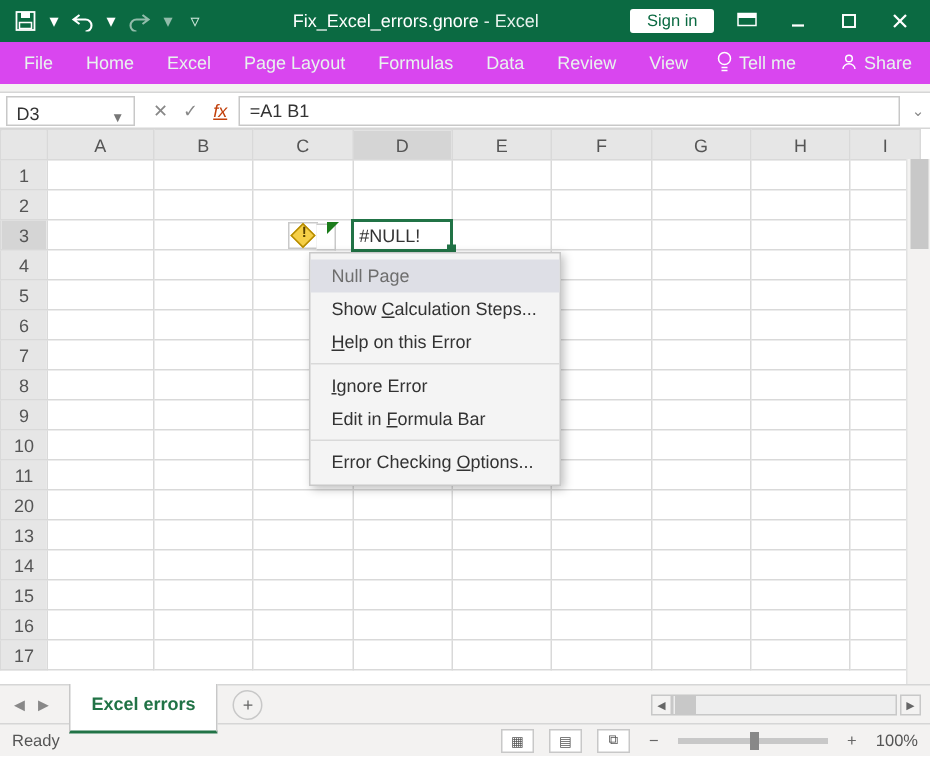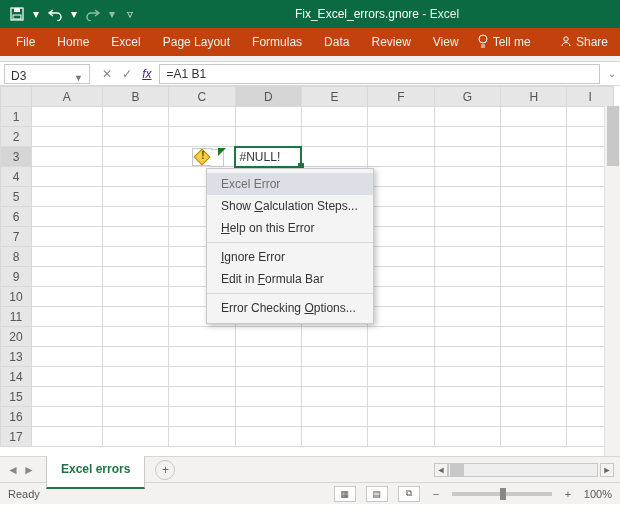--- a/index.html
+++ b/index.html
@@ -7,32 +7,32 @@
   .titlebar { height: 28px; background: #0b6a42; display: flex; align-items: center; color: #fff; }
   .qat { display: flex; align-items: center; gap: 6px; padding-left: 8px; }
   .qat .icon { width: 18px; height: 18px; display:flex; align-items:center; justify-content:center; }
   .qat .dd { width:8px; display:flex; align-items:center; justify-content:center; }
   .title-center { flex:1; text-align:center; font-size:12px; color:#e8f3ee; }
   .title-center .fname { color:#fff; }
   .title-right { display:flex; align-items:center; gap:10px; padding-right:8px; }
   .signin { border:1px solid #fff; background:#fff; color:#0b6a42; font-size:11px; padding:1px 10px; border-radius:2px; }
   .winicon { width:24px; height:24px; display:flex; align-items:center; justify-content:center; color:#fff; }
 
-  .ribbon-tabs { height:28px; background:#c2410c; display:flex; align-items:center; gap:14px; padding:0 12px; color:#e8f3ee; font-size:12px; }
+  .ribbon-tabs { height:28px; background:#d946ef; display:flex; align-items:center; gap:14px; padding:0 12px; color:#e8f3ee; font-size:12px; }
   .ribbon-tabs .tab { padding:0 4px; cursor:default; }
   .ribbon-tabs .spacer { flex:1; }
   .ribbon-tabs .tell { display:flex; align-items:center; gap:4px; }
 
   .ribbon-strip { height:6px; background:#f3f2f1; border-bottom:1px solid #d6d6d6; }
 
   .formula-bar { height:24px; display:flex; align-items:center; border-bottom:1px solid #d6d6d6; background:#fff; }
   .name-box { width:86px; height:20px; margin:0 4px; border:1px solid #c8c8c8; display:flex; align-items:flex-end; padding:0 6px; font-size:12px; justify-content:space-between;}
   .name-box .dd { color:#777; font-size:9px; }
   .fbar-icons { display:flex; align-items:center; gap:10px; padding:0 8px; color:#888; }
-  .fbar-icons .fx { font-style:italic; color:#4c1d95;text-decoration:underline; }
+  .fbar-icons .fx { font-style:italic; color:#c2410c;text-decoration:underline; }
   .formula-input { flex:1; height:20px; border:1px solid #c8c8c8; margin-right:4px; display:flex; align-items:center; padding:0 6px; font-size:12px; color:#333; }
   .formula-expand { width:16px; text-align:center; color:#888; font-size:10px;}
 
   .grid-wrap { position:relative; height:370px; background:#fff; }
   table.grid { border-collapse:collapse; table-layout:fixed; width:614px; }
   table.grid th, table.grid td { border:1px solid #d9d9d9; font-size:12px; color:#333; background:#fff; }
   table.grid thead th { background:#e6e6e6; color:#555; font-weight:normal; text-align:center; height:20px; }
   table.grid th.rowhdr { background:#e6e6e6; color:#555; font-weight:normal; text-align:center; width:28px; height:20px; }
   table.grid th.corner { background:#e6e6e6; width:28px; }
   table.grid thead th.colA { width:64px; }
@@ -102,20 +102,45 @@
           <path d="M10 3 L14 6 L10 9 M14 6 H6 A4 4 0 0 0 6 14" fill="none" stroke="#fff" stroke-width="1.4"></path>
         </svg>
     </span>
     <span class="dd" style="opacity:.55">▾</span>
     <span class="dd" style="margin-left:4px;color:#cfe8dc">▿</span>
   </div>
   <div class="title-center">
     <span class="fname">Fix_Excel_errors.gnore</span>
     <span> - </span>
     <span>Excel</span>
+  </div>
+  <div class="title-right">
+    <button class="signin">Sign in</button>
+    <span class="winicon">
+      <svg width="14" height="12" viewBox="0 0 14 12">
+          <rect x="1" y="1" width="12" height="8" fill="none" stroke="#fff"></rect>
+          <rect x="1" y="1" width="12" height="3" fill="#fff"></rect>
+        </svg>
+    </span>
+    <span class="winicon">
+      <svg width="12" height="12">
+          <line x1="2" y1="9" x2="10" y2="9" stroke="#fff" stroke-width="1.5"></line>
+        </svg>
+    </span>
+    <span class="winicon">
+      <svg width="12" height="12">
+          <rect x="2" y="2" width="8" height="8" fill="none" stroke="#fff" stroke-width="1.3"></rect>
+        </svg>
+    </span>
+    <span class="winicon">
+      <svg width="12" height="12">
+          <line x1="2" y1="2" x2="10" y2="10" stroke="#fff" stroke-width="1.5"></line>
+          <line x1="10" y1="2" x2="2" y2="10" stroke="#fff" stroke-width="1.5"></line>
+        </svg>
+    </span>
   </div>
 </div>
 
 <div class="ribbon-tabs">
   <span class="tab">File</span>
   <span class="tab">Home</span>
   <span class="tab">Excel</span>
   <span class="tab">Page Layout</span>
   <span class="tab">Formulas</span>
   <span class="tab">Data</span>
@@ -385,21 +410,21 @@
         </tr>
       </tbody>
   </table>
 
   <span class="err-tri"></span>
   <div class="err-smarttag">
     <span class="diamond"></span>
   </div>
 
   <div class="ctx-menu">
-    <div class="item hover dim">Excel Error</div>
+    <div class="item hover dim">Null Page</div>
     <div class="item">Show <span class="ul">C</span>alculation Steps...</div>
     <div class="item"><span class="ul">H</span>elp on this Error</div>
     <hr>
     <div class="item"><span class="ul">I</span>gnore Error</div>
     <div class="item">Edit in <span class="ul">F</span>ormula Bar</div>
     <hr>
     <div class="item">Error Checking <span class="ul">O</span>ptions...</div>
   </div>
 
   <div class="vsbar">

